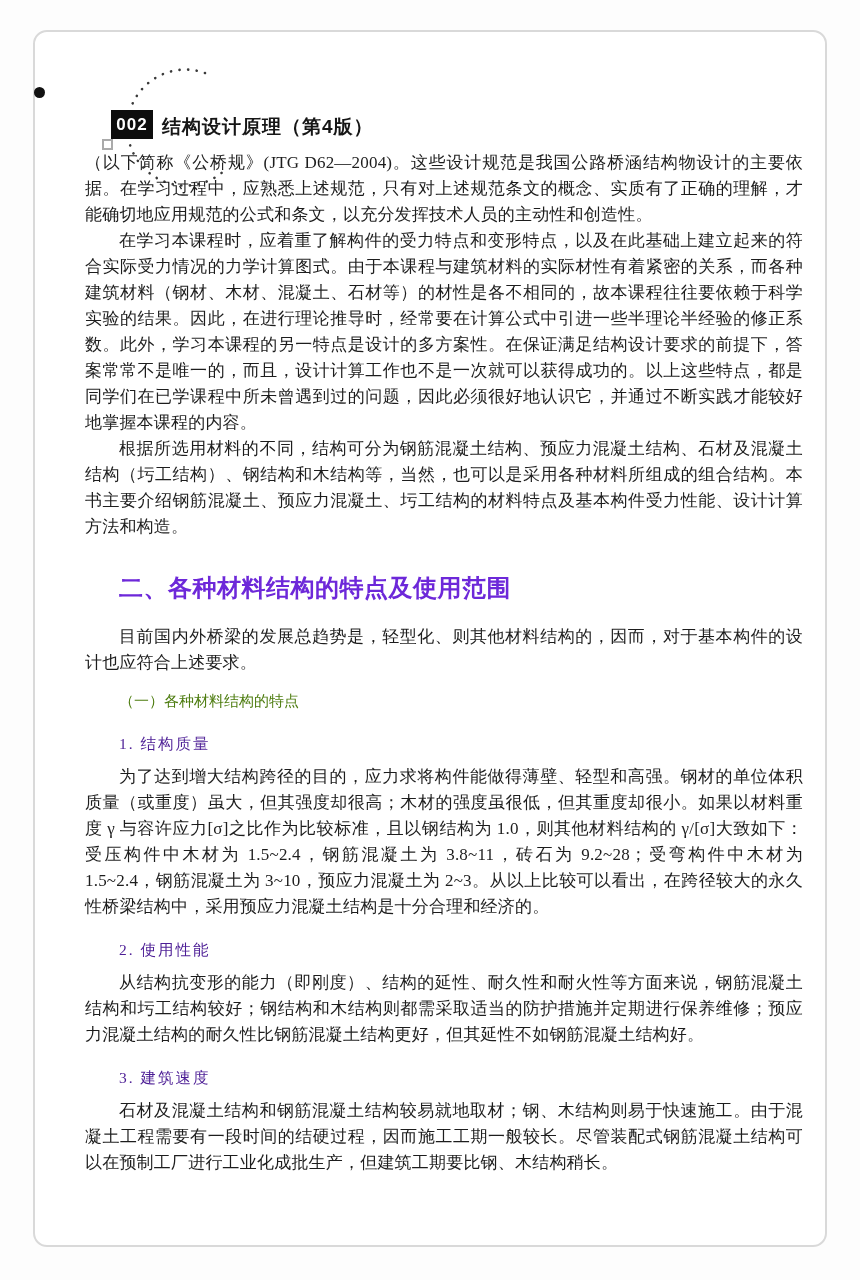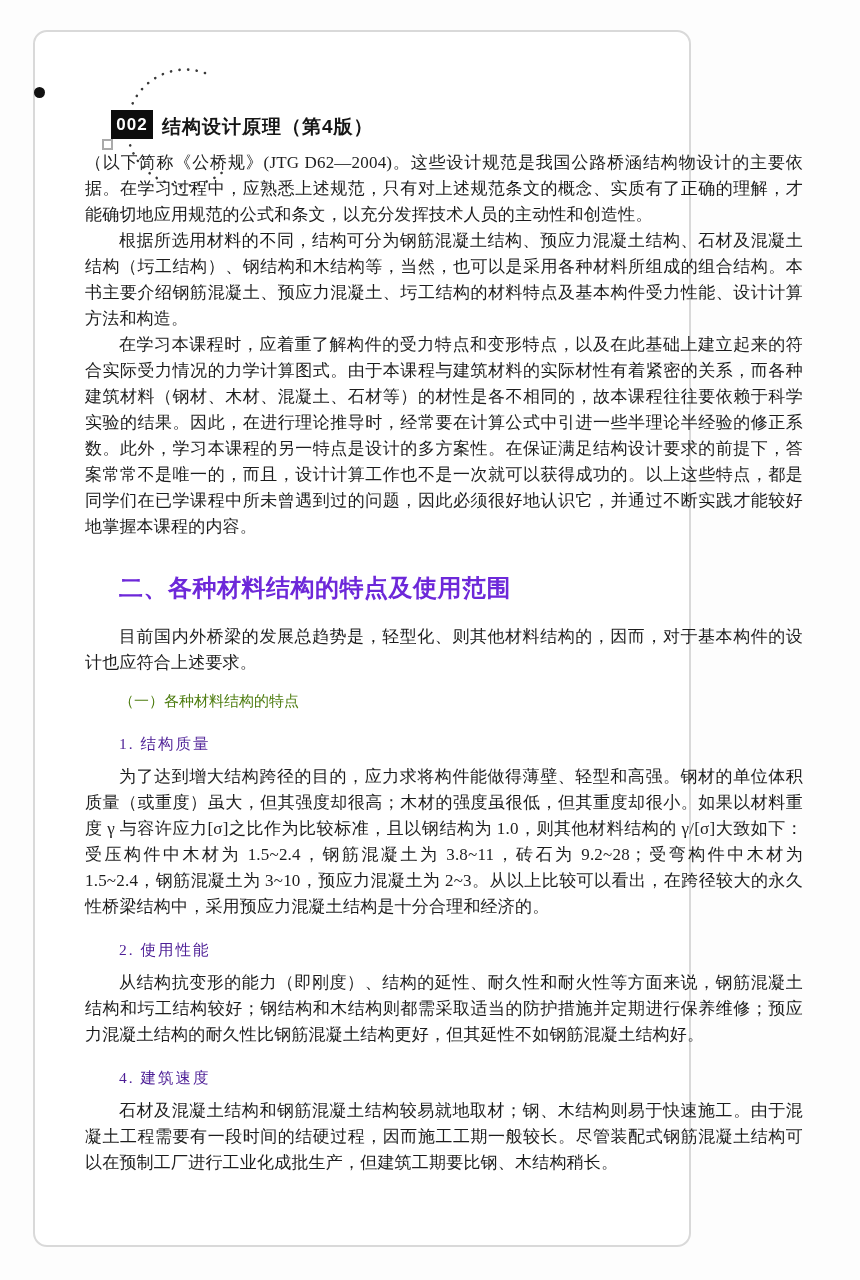--- a/index.html
+++ b/index.html
@@ -3,21 +3,21 @@
 <meta charset="utf-8">
 <style>
   html,body{margin:0;padding:0;}
   body{
     width:860px;height:1280px;position:relative;
     background:#fdfdfd;
     font-family:"Liberation Serif","DejaVu Serif",serif;
     overflow:hidden;
   }
   .scan-page{
-    position:absolute;left:33px;top:30px;width:658px;height:1217px;
+    position:absolute;left:33px;top:30px;width:794px;height:1217px;
     background:#ffffff;
     border:2px solid #d9d9d9;border-radius:14px;
     box-sizing:border-box;
   }
   
   .dotted-arc{position:absolute;left:88px;top:33px;pointer-events:none;}
   .corner-dot{
     position:absolute;left:34px;top:87px;width:11px;height:11px;
     background:#111;border-radius:50%;
   }
@@ -72,27 +72,27 @@
   <svg class="dotted-arc" width="130" height="130" viewBox="0 0 130 130">
     <path d="M 82 8 A 58 58 0 1 0 103 104" fill="none" stroke="#3a3a3a" stroke-width="2.6" stroke-linecap="round" stroke-dasharray="0.1 8.5"></path>
   </svg>
 
   <div class="page-num-box">002</div>
   <div class="square-marker"></div>
   <div class="book-title">结构设计原理（第4版）</div>
 
   <div class="content">
       <p class="blk-paragraph">（以下简称《公桥规》(JTG D62—2004)。这些设计规范是我国公路桥涵结构物设计的主要依据。在学习过程中，应熟悉上述规范，只有对上述规范条文的概念、实质有了正确的理解，才能确切地应用规范的公式和条文，以充分发挥技术人员的主动性和创造性。</p>
+      <p class="blk-paragraph indent">在学习本课程时，应着重了解构件的受力特点和变形特点，以及在此基础上建立起来的符合实际受力情况的力学计算图式。由于本课程与建筑材料的实际材性有着紧密的关系，而各种建筑材料（钢材、木材、混凝土、石材等）的材性是各不相同的，故本课程往往要依赖于科学实验的结果。因此，在进行理论推导时，经常要在计算公式中引进一些半理论半经验的修正系数。此外，学习本课程的另一特点是设计的多方案性。在保证满足结构设计要求的前提下，答案常常不是唯一的，而且，设计计算工作也不是一次就可以获得成功的。以上这些特点，都是同学们在已学课程中所未曾遇到过的问题，因此必须很好地认识它，并通过不断实践才能较好地掌握本课程的内容。</p>
       <p class="blk-paragraph indent">根据所选用材料的不同，结构可分为钢筋混凝土结构、预应力混凝土结构、石材及混凝土结构（圬工结构）、钢结构和木结构等，当然，也可以是采用各种材料所组成的组合结构。本书主要介绍钢筋混凝土、预应力混凝土、圬工结构的材料特点及基本构件受力性能、设计计算方法和构造。</p>
-      <p class="blk-paragraph indent">在学习本课程时，应着重了解构件的受力特点和变形特点，以及在此基础上建立起来的符合实际受力情况的力学计算图式。由于本课程与建筑材料的实际材性有着紧密的关系，而各种建筑材料（钢材、木材、混凝土、石材等）的材性是各不相同的，故本课程往往要依赖于科学实验的结果。因此，在进行理论推导时，经常要在计算公式中引进一些半理论半经验的修正系数。此外，学习本课程的另一特点是设计的多方案性。在保证满足结构设计要求的前提下，答案常常不是唯一的，而且，设计计算工作也不是一次就可以获得成功的。以上这些特点，都是同学们在已学课程中所未曾遇到过的问题，因此必须很好地认识它，并通过不断实践才能较好地掌握本课程的内容。</p>
       <div class="blk-heading1">二、各种材料结构的特点及使用范围</div>
       <p class="blk-paragraph indent">目前国内外桥梁的发展总趋势是，轻型化、则其他材料结构的，因而，对于基本构件的设计也应符合上述要求。</p>
       <div class="blk-heading2">（一）各种材料结构的特点</div>
       <div class="blk-heading3">1. 结构质量</div>
       <p class="blk-paragraph indent">为了达到增大结构跨径的目的，应力求将构件能做得薄壁、轻型和高强。钢材的单位体积质量（或重度）虽大，但其强度却很高；木材的强度虽很低，但其重度却很小。如果以材料重度 γ 与容许应力[σ]之比作为比较标准，且以钢结构为 1.0，则其他材料结构的 γ/[σ]大致如下：受压构件中木材为 1.5~2.4，钢筋混凝土为 3.8~11，砖石为 9.2~28；受弯构件中木材为 1.5~2.4，钢筋混凝土为 3~10，预应力混凝土为 2~3。从以上比较可以看出，在跨径较大的永久性桥梁结构中，采用预应力混凝土结构是十分合理和经济的。</p>
       <div class="blk-heading3">2. 使用性能</div>
       <p class="blk-paragraph indent">从结构抗变形的能力（即刚度）、结构的延性、耐久性和耐火性等方面来说，钢筋混凝土结构和圬工结构较好；钢结构和木结构则都需采取适当的防护措施并定期进行保养维修；预应力混凝土结构的耐久性比钢筋混凝土结构更好，但其延性不如钢筋混凝土结构好。</p>
-      <div class="blk-heading3">4. 建筑速度</div>
+      <div class="blk-heading3">3. 建筑速度</div>
       <p class="blk-paragraph indent">石材及混凝土结构和钢筋混凝土结构较易就地取材；钢、木结构则易于快速施工。由于混凝土工程需要有一段时间的结硬过程，因而施工工期一般较长。尽管装配式钢筋混凝土结构可以在预制工厂进行工业化成批生产，但建筑工期要比钢、木结构稍长。</p>
     </div>
 </div>
 
 <div class="corner-dot"></div>
 
 </body></html>

